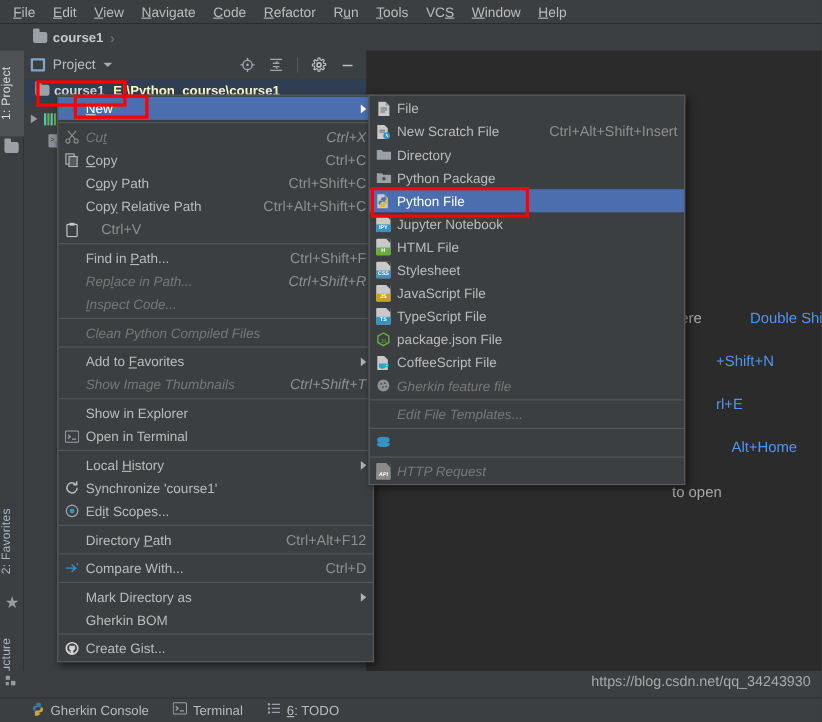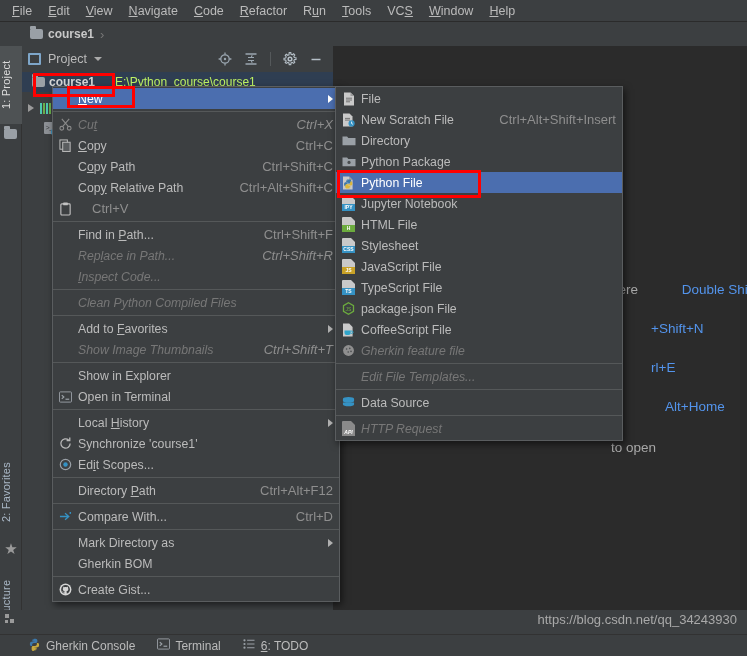--- a/index.html
+++ b/index.html
@@ -79,21 +79,21 @@
   .hdr-tools svg { display:block; }
 
   #treearea {
     position:absolute; left:0; top:26px; width:311px; height:538px;
     background:#3c3f41; overflow:hidden;
   }
   .treerow { display:flex; align-items:center; height:20px; padding-left:6px; gap:4px; font-size:12px;}
   .treerow.sel { background:#2f3e52; }
   .tri { width:0;height:0;border-top:4px solid transparent;border-bottom:4px solid transparent;border-left:6px solid #9a9a9a;}
   .nodename { font-weight:bold; color:#d6d6d6;}
-  .nodepath { color:#bef264; font-weight:normal; margin-left:16px; }
+  .nodepath { color:#fef9c3; font-weight:bold; margin-left:4px; }
 
   
   #editor {
     position:absolute; left:333px; top:46px; width:414px; height:564px;
     background:#2b2b2b;
   }
   .hintline {
     position:absolute; color:#a8a8a8; font-size:13.5px; white-space:nowrap;
   }
   .kw { color:#5394ec;padding-left:40px; }
@@ -553,21 +553,20 @@
     </div>
     <div class="msep"></div>
     <div class="mrow">
       <span class="micon">
         <svg width="13" height="13" viewBox="0 0 14 13">
           <ellipse cx="7" cy="2.6" rx="6" ry="2" fill="#3592c4"></ellipse>
           <path d="M1 2.6v2.2c0 1.1 2.7 2 6 2s6-.9 6-2V2.6" fill="#3592c4"></path>
           <path d="M1 6.4v2.2c0 1.1 2.7 2 6 2s6-.9 6-2V6.4" fill="#3592c4"></path>
         </svg>
       </span>
-      <span class="mlabel">Data Source</span>
     </div>
     <div class="msep"></div>
     <div class="mrow dis">
       <span class="micon">
         <span class="fi" style="background: rgb(138, 138, 138);">
           <span class="badge" style="background:#8a8a8a;color:#fff;">API</span>
         </span>
       </span>
       <span class="mlabel">HTTP Request</span>
     </div>

